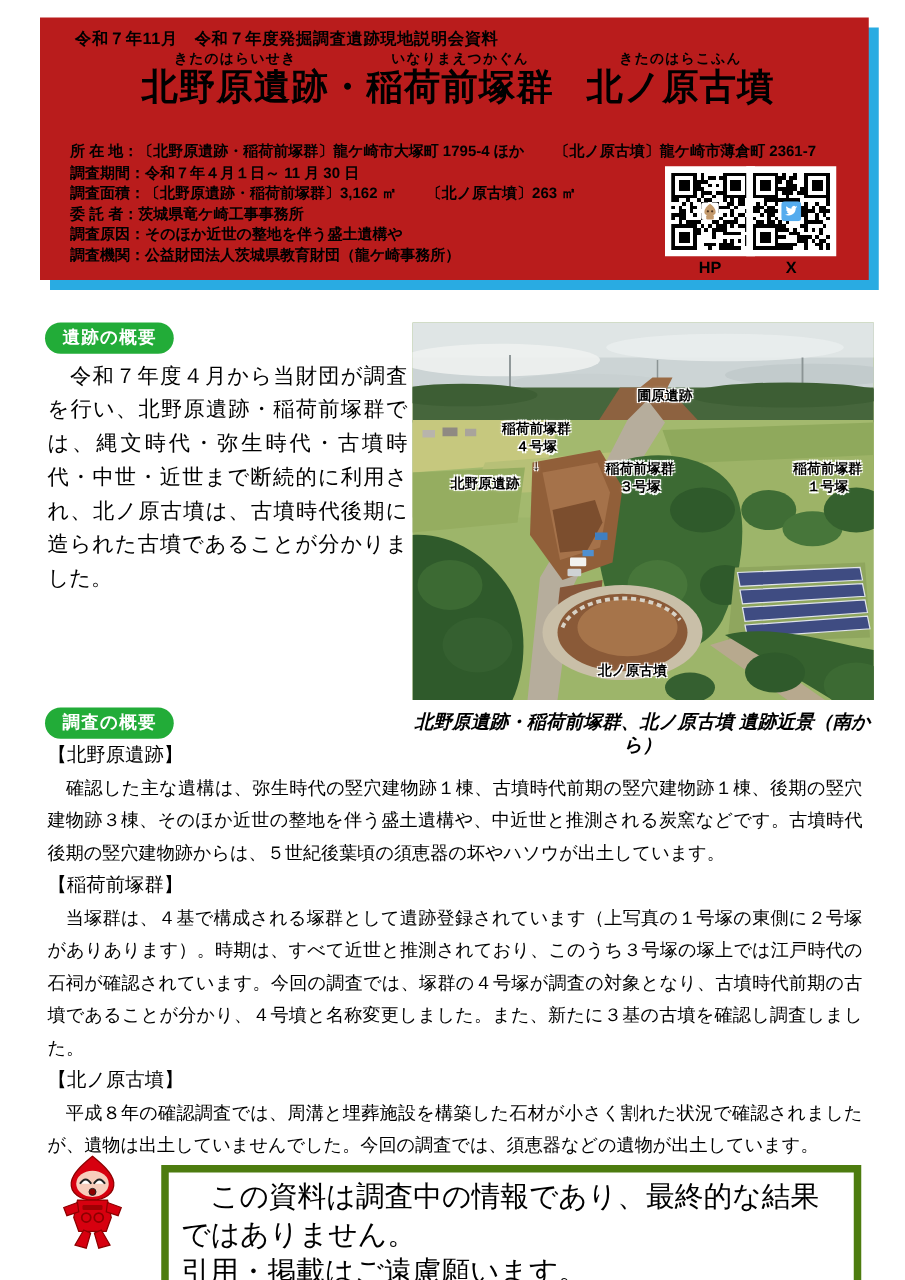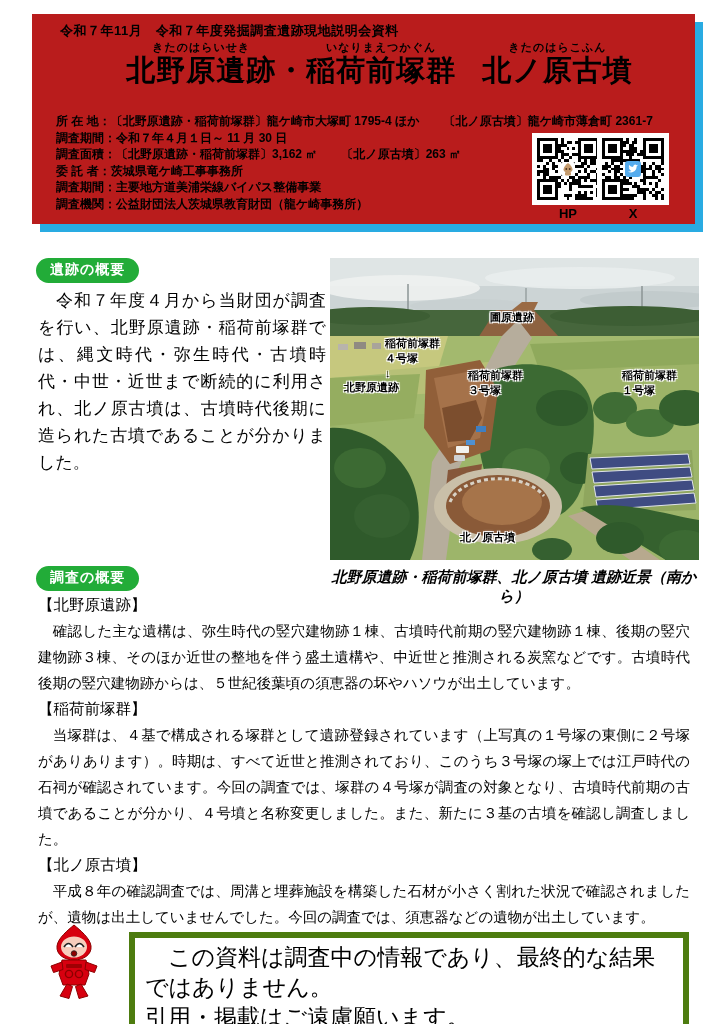--- a/index.html
+++ b/index.html
@@ -3,21 +3,21 @@
 <meta charset="utf-8">
 <style>
   html,body{margin:0;padding:0;background:#fff;}
   .page{position:relative;width:724px;height:1024px;background:#ffffff;overflow:hidden;
         outline:1px solid #c9c9c9;margin:0 auto;font-family:"Liberation Sans",sans-serif;color:#000;}
 
   
   .header{position:absolute;left:32px;top:14px;width:663px;height:210px;
           background:#b91c1c;box-shadow:8px 8px 0 #29abe2;}
   .date-line{position:absolute;left:28px;top:8px;font-size:13px;font-weight:bold;letter-spacing:.5px;}
-  .title-row{position:absolute;left:16px;top:26px;width:100%;display:flex;justify-content:center;align-items:flex-end;}
+  .title-row{position:absolute;left:3px;top:26px;width:100%;display:flex;justify-content:center;align-items:flex-end;}
   .title-part{display:flex;flex-direction:column;align-items:center;}
   .furi{font-size:11px;font-weight:bold;letter-spacing:1px;line-height:14px;min-height:14px;}
   .kanji{font-size:29px;font-weight:bold;line-height:1.12;letter-spacing:1px;}
   .title-gap{width:26px;}
   .info-block{position:absolute;left:24px;top:99px;}
   .info-line{font-size:12px;font-weight:bold;line-height:16.6px;white-space:pre;}
 
   
   .qr{position:absolute;top:119px;width:72px;text-align:center;}
   .qr-hp{left:476px;padding-left:24px;} .qr-x{left:565px;}
@@ -35,21 +35,21 @@
   
   .overview-text{position:absolute;left:38px;top:287px;width:288px;
                  font-family:"Liberation Serif","DejaVu Serif",serif;
                  font-size:17px;line-height:27px;text-align:justify;}
   .overview-text p{margin:0;}
 
   
   .photo{position:absolute;left:330px;top:258px;width:369px;height:302px;background:#9db56a;}
   .photo svg.scene{width:100%;height:100%;display:block;}
   .plabel{position:absolute;font-size:11px;font-weight:bold;color:#000;white-space:pre-line;
-          line-height:1.35;
+          text-align:center;line-height:1.35;
           text-shadow:-1px -1px 0 #fff,1px -1px 0 #fff,-1px 1px 0 #fff,1px 1px 0 #fff,0 0 3px #fff;}
   .pl-hobara{left:160px;top:52px;width:84px;}
   .pl-inari4{left:55px;top:78px;width:88px;}
   .pl-kitanohara{left:14px;top:122px;width:88px;}
   .pl-inari3{left:138px;top:110px;width:88px;}
   .pl-inari1{left:292px;top:110px;width:80px;}
   .pl-kofun{left:130px;top:272px;width:92px;}
   .photo-caption{position:absolute;left:322px;top:568px;width:384px;text-align:center;
                  font-size:15px;font-weight:bold;font-style:italic;}
 
@@ -93,21 +93,21 @@
         <span class="furi">きたのはらこふん</span>
         <span class="kanji">北ノ原古墳</span>
       </span>
     </div>
 
     <div class="info-block">
       <div class="info-line">所 在 地：〔北野原遺跡・稲荷前塚群〕龍ケ崎市大塚町 1795-4 ほか　　〔北ノ原古墳〕龍ケ崎市薄倉町 2361-7</div>
       <div class="info-line">調査期間：令和７年４月１日～ 11 月 30 日</div>
       <div class="info-line">調査面積：〔北野原遺跡・稲荷前塚群〕3,162 ㎡　　〔北ノ原古墳〕263 ㎡</div>
       <div class="info-line">委 託 者：茨城県竜ケ崎工事事務所</div>
-      <div class="info-line">調査期間：主要地方道美浦栄線バイパス整備事業</div>
+      <div class="info-line">調査原因：そのほか近世の整地を伴う盛土遺構や</div>
       <div class="info-line">調査機関：公益財団法人茨城県教育財団（龍ケ崎事務所）</div>
     </div>
 
     <div class="qr qr-hp">
       <div class="qr-box">
         <svg class="qr-pattern" viewBox="0 0 21 21" shape-rendering="crispEdges">
             <rect x="8" y="0" width="1" height="1"></rect>
             <rect x="8" y="1" width="1" height="1"></rect>
             <rect x="10" y="1" width="1" height="1"></rect>
             <rect x="11" y="1" width="1" height="1"></rect>

